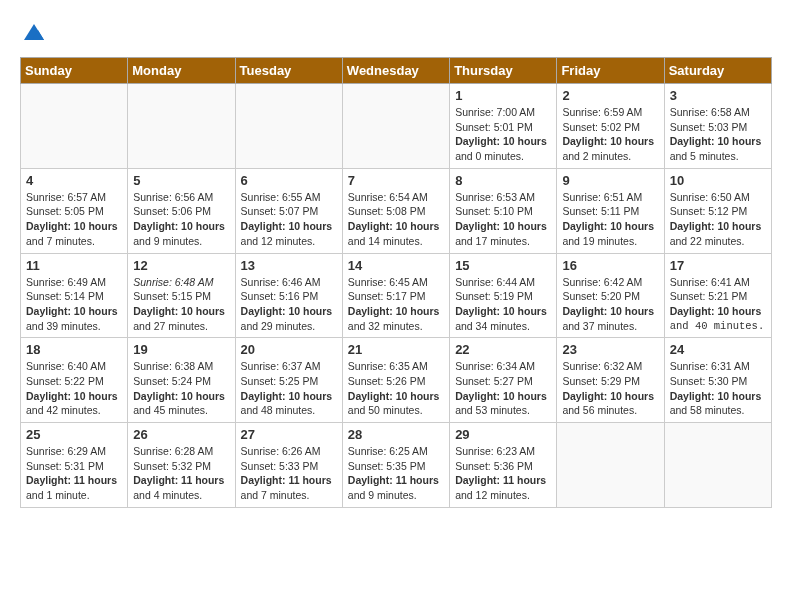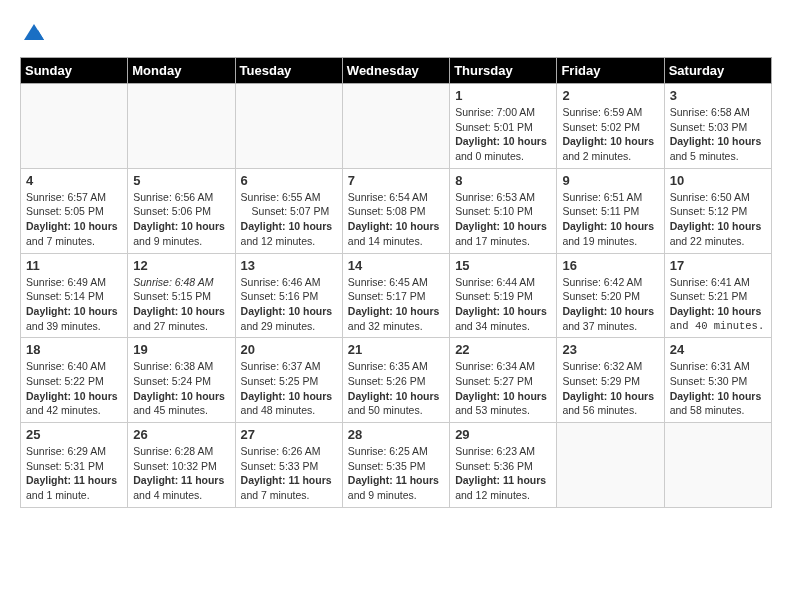--- a/index.html
+++ b/index.html
@@ -49,21 +49,21 @@
       font-size: 15px;
       color: #444;
       margin-top: 2px;
     }
     .calendar {
       width: 100%;
       border-collapse: collapse;
       font-size: 11px;
     }
     .calendar th {
-      background-color: #000000;
+      background-color: #a16207;
       color: #fff;
       padding: 5px 4px;
       text-align: left;
       font-size: 13px;
       font-weight: bold;
       border: 1px solid #aaa;
     }
     .calendar td {
       border: 1px solid #ccc;
       vertical-align: top;
@@ -171,21 +171,21 @@
             <span style="display: block;">Sunrise: 6:56 AM</span>
             <span style="display: block;">Sunset: 5:06 PM</span>
             <span style="display: block; font-weight: bold;">Daylight: 10 hours</span>
             <span style="display: block;">and 9 minutes.</span>
           </div>
         </td>
         <td>
           <span class="day-number">6</span>
           <div class="day-info">
             <span style="display: block;">Sunrise: 6:55 AM</span>
-            <span style="display: block; margin-left: 11px;">Sunset: 5:07 PM</span>
+            <span style="display: block;">Sunset: 5:07 PM</span>
             <span style="display: block; font-weight: bold;">Daylight: 10 hours</span>
             <span style="display: block;">and 12 minutes.</span>
           </div>
         </td>
         <td>
           <span class="day-number">7</span>
           <div class="day-info">
             <span style="display: block;">Sunrise: 6:54 AM</span>
             <span style="display: block;">Sunset: 5:08 PM</span>
             <span style="display: block; font-weight: bold;">Daylight: 10 hours</span>
@@ -357,21 +357,21 @@
             <span style="display: block;">Sunrise: 6:29 AM</span>
             <span style="display: block;">Sunset: 5:31 PM</span>
             <span style="display: block; font-weight: bold;">Daylight: 11 hours</span>
             <span style="display: block;">and 1 minute.</span>
           </div>
         </td>
         <td>
           <span class="day-number">26</span>
           <div class="day-info">
             <span style="display: block;">Sunrise: 6:28 AM</span>
-            <span style="display: block;">Sunset: 10:32 PM</span>
+            <span style="display: block;">Sunset: 5:32 PM</span>
             <span style="display: block; font-weight: bold;">Daylight: 11 hours</span>
             <span style="display: block;">and 4 minutes.</span>
           </div>
         </td>
         <td>
           <span class="day-number">27</span>
           <div class="day-info">
             <span style="display: block;">Sunrise: 6:26 AM</span>
             <span style="display: block;">Sunset: 5:33 PM</span>
             <span style="display: block; font-weight: bold;">Daylight: 11 hours</span>

